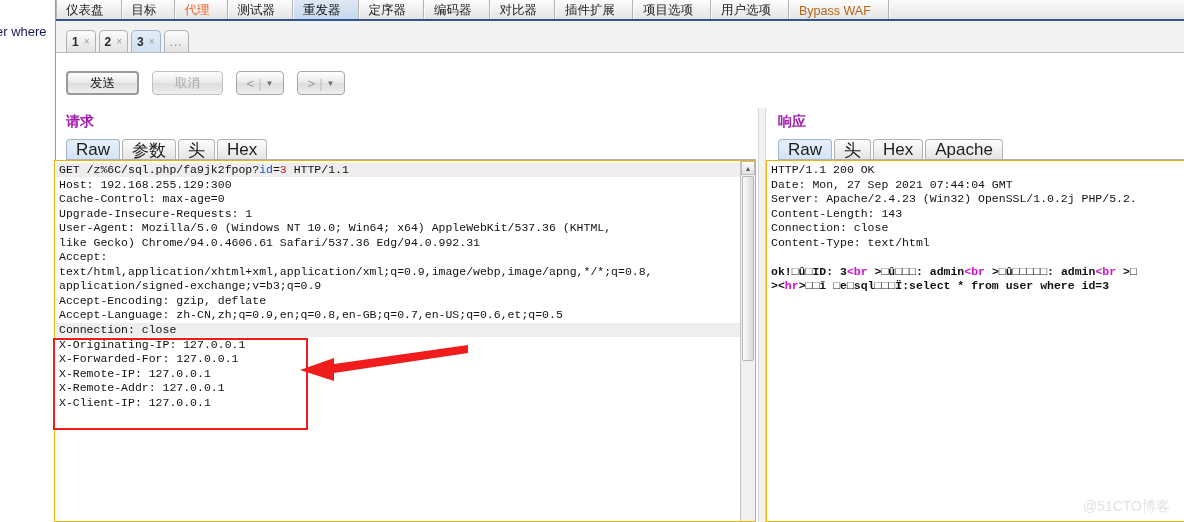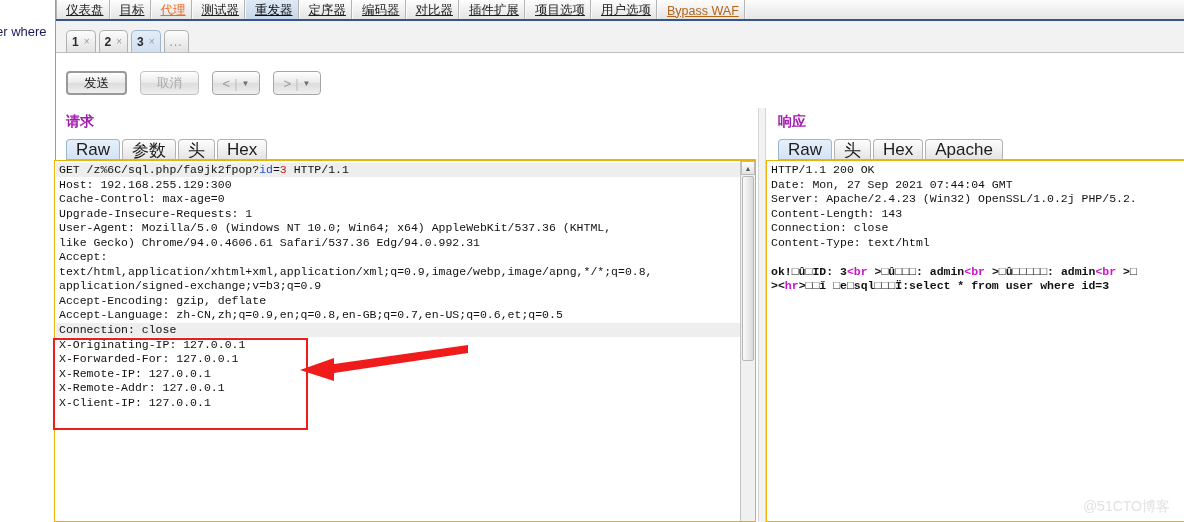--- a/index.html
+++ b/index.html
@@ -42,32 +42,31 @@
     left: 0; top: 0;
     width: 1129px; height: 21px;
     background: linear-gradient(to bottom, #fbfbfb 0%, #e6e6e6 100%);
     border-bottom: 2px solid #34558b;
     box-sizing: border-box;
     display: flex;
     align-items: stretch;
   }
   .mtab {
     position: relative;
-    padding: 2px 5px 0 9px;
+    padding: 2px 17px 0 9px;
     font-size: 12.5px;
     color: #1c1c1c;
     display: flex;
     align-items: center;
     justify-content: center;
     background: linear-gradient(to bottom, #fdfdfd 0%, #e4e4e4 100%);
     border-right: 1px solid #b4b4b4;
     border-left: 1px solid #fafafa;
     white-space: nowrap;
     box-sizing: border-box;
-    text-decoration: underline;
   }
   .mtab:first-child { border-left: 1px solid #b4b4b4; }
   .mtab.active {
     background: linear-gradient(to bottom, #dfe9f5 0%, #c6d8ed 100%);
     color: #0d0d0d;
   }
   .mtab.accent { color: #e8692a; }
   .mtab.accent2 { color: #b4661a; }
   .mtabs-filler {
     flex: 1;
@@ -129,21 +128,21 @@
   
   .toolbar {
     position: absolute;
     left: 10px; top: 18px;
     display: flex;
     align-items: center;
     gap: 13px;
   }
   .btn {
     height: 24px;
-    padding: 0 16px;
+    padding: 0 22px;
     border: 1px solid #a6a6a6;
     border-radius: 4px;
     background: linear-gradient(to bottom, #ffffff 0%, #e9e9e9 50%, #dcdcdc 51%, #efefef 100%);
     font-size: 12.5px;
     color: #141414;
     display: flex;
     align-items: center;
     justify-content: center;
     box-sizing: border-box;
     white-space: nowrap;

